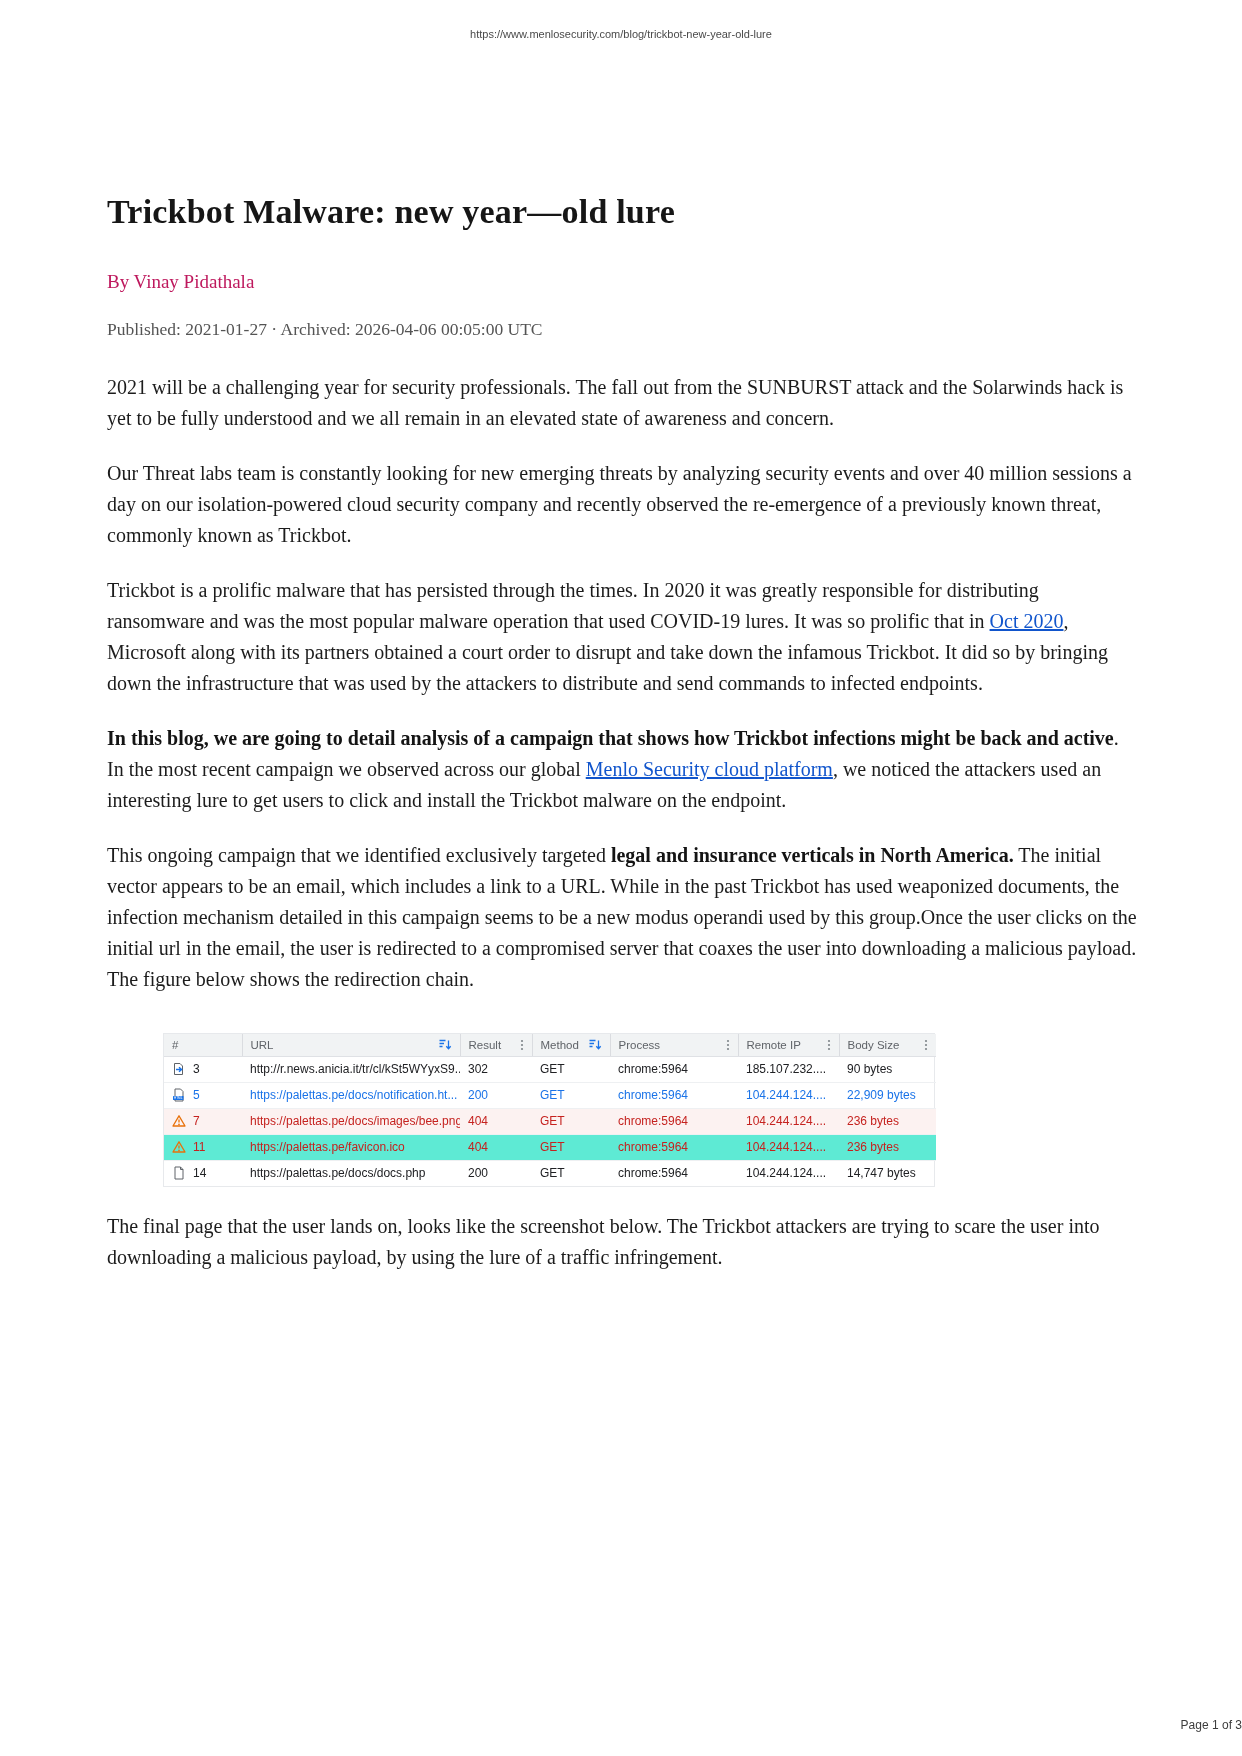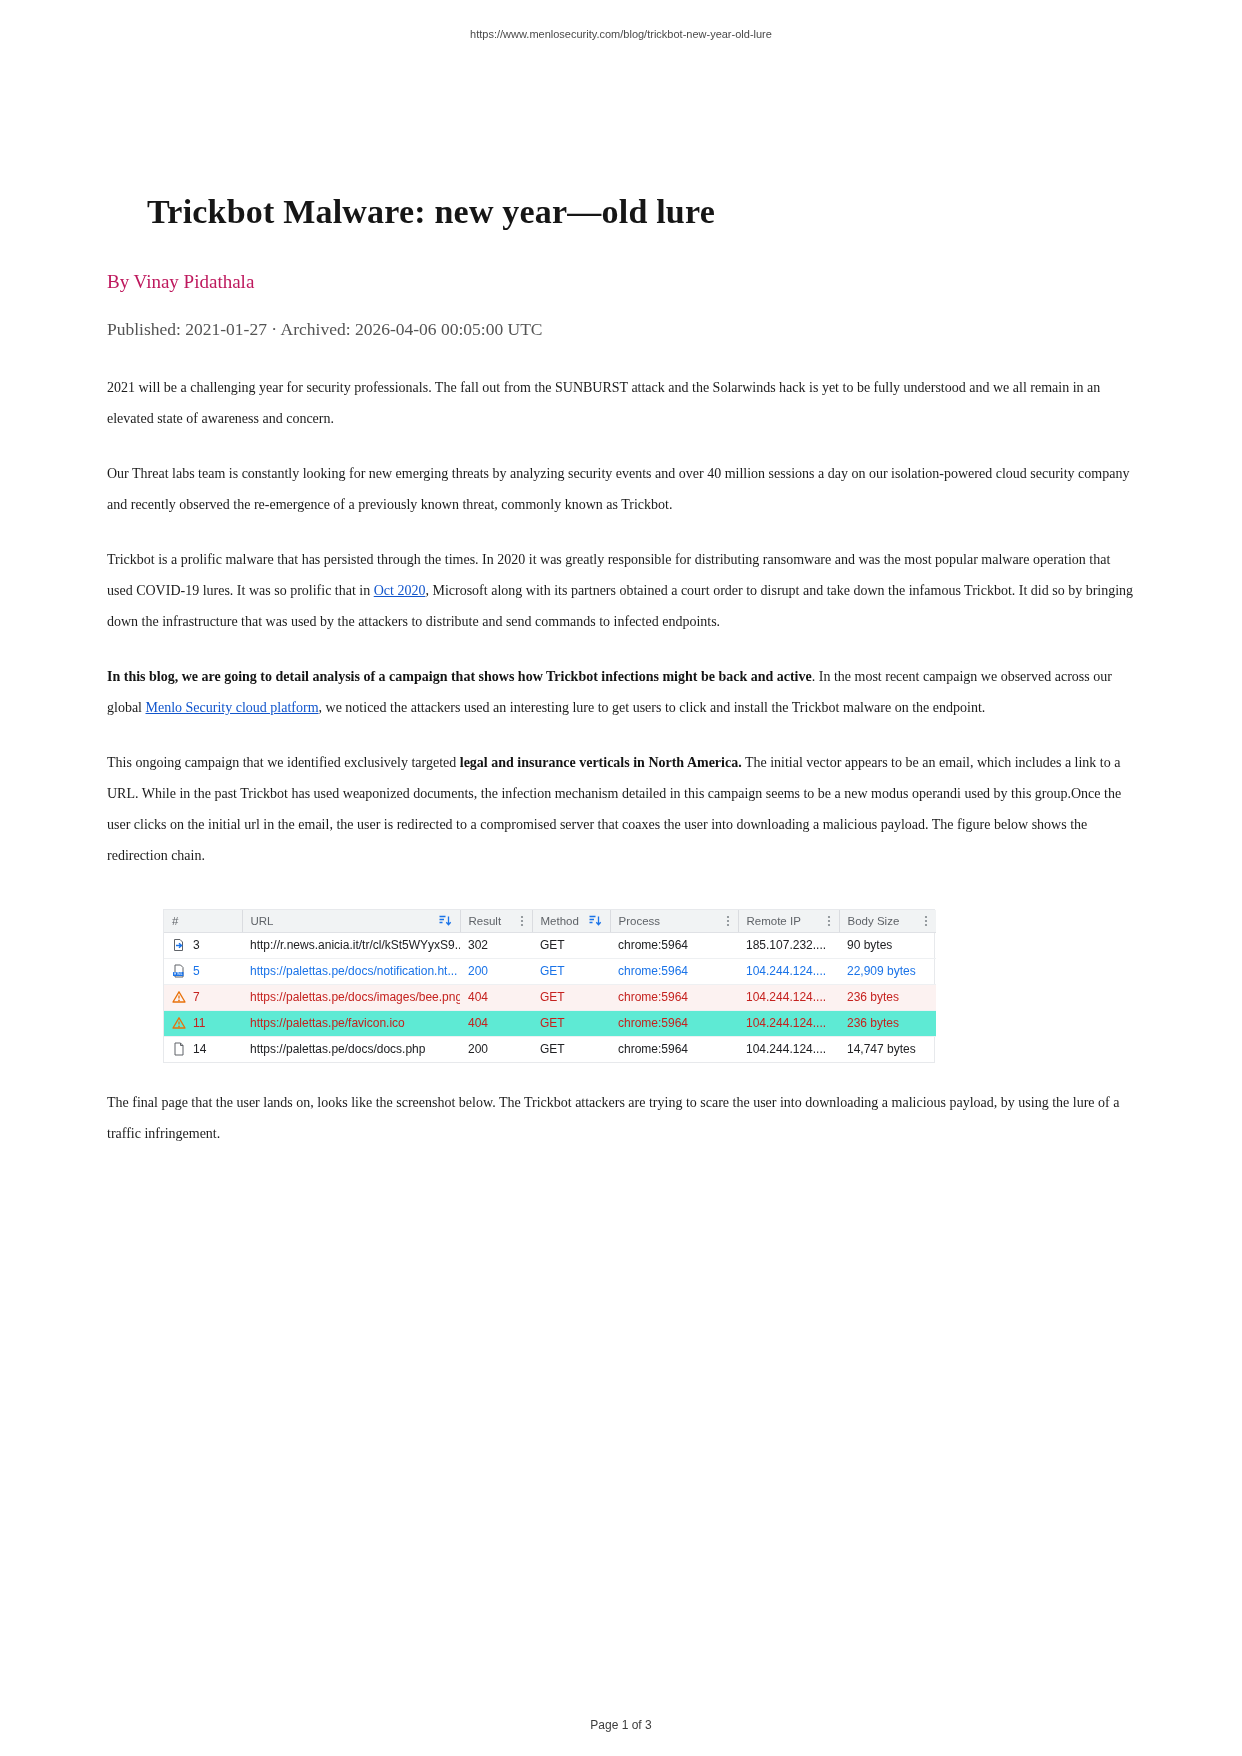--- a/index.html
+++ b/index.html
@@ -9,25 +9,24 @@
     font-family:"Liberation Serif", serif; color:#1f1f1f;
   }
   .print-header {
     position:absolute; top:28px; left:0; width:100%; text-align:center;
     font-family:"Liberation Sans", sans-serif; font-size:11px; color:#4a4a4a;
   }
   .content { position:absolute; left:107px; top:0; width:1030px; }
   h1.title {
     margin-top:193px; font-size:34px; font-weight:bold; color:#161616;
     letter-spacing:0.2px;
-    margin-left:40px;
   }
   .byline { margin-top:40px; font-size:19px; color:#be185d; }
   .publine { margin-top:26px; font-size:17.5px; color:#545454; }
-  p.para { margin-top:24px; font-size:14px; line-height:31px; color:#1c1c1c; }
+  p.para { margin-top:24px; font-size:20px; line-height:31px; color:#1c1c1c; }
   p.para.first { margin-top:32px; }
   a.doc-link { color:#1155cc; text-decoration:underline; cursor:pointer; }
   strong { font-weight:bold; color:#141414; }
 
   
   .figure {
     margin:38px 0 0 56px; width:772px;
     font-family:"Liberation Sans", sans-serif; font-size:12px; color:#202124;
     border:1px solid #e7e9ec; background:#fff;
   }
@@ -56,21 +55,21 @@
   tr.tone-blue td { color:#1a73e8; }
   tr.tone-red td { color:#c5221f; }
   tr.bg-warn { background:#fcf2f1; }
   tr.bg-warn-light { background:#5eead4; }
   .icon16 { width:14px; height:14px; display:inline-block; flex:none; }
   .menu-icon { width:4px; height:12px; display:inline-block; flex:none; }
   .sort-icon { width:14px; height:13px; display:inline-block; flex:none; }
 
   .after-fig { margin-top:50px; }
   .print-footer {
-    position:absolute; bottom:24px; left:0; width:100%; text-align:center;
+    position:absolute; bottom:24px; left:0; width:100%; text-align:right;
     font-family:"Liberation Sans", sans-serif; font-size:12px; color:#3c3c3c;
   }
 </style>
 </head>
 <body>
 
 <div class="print-header">https://www.menlosecurity.com/blog/trickbot-new-year-old-lure</div>
 
 <div class="content">
 

